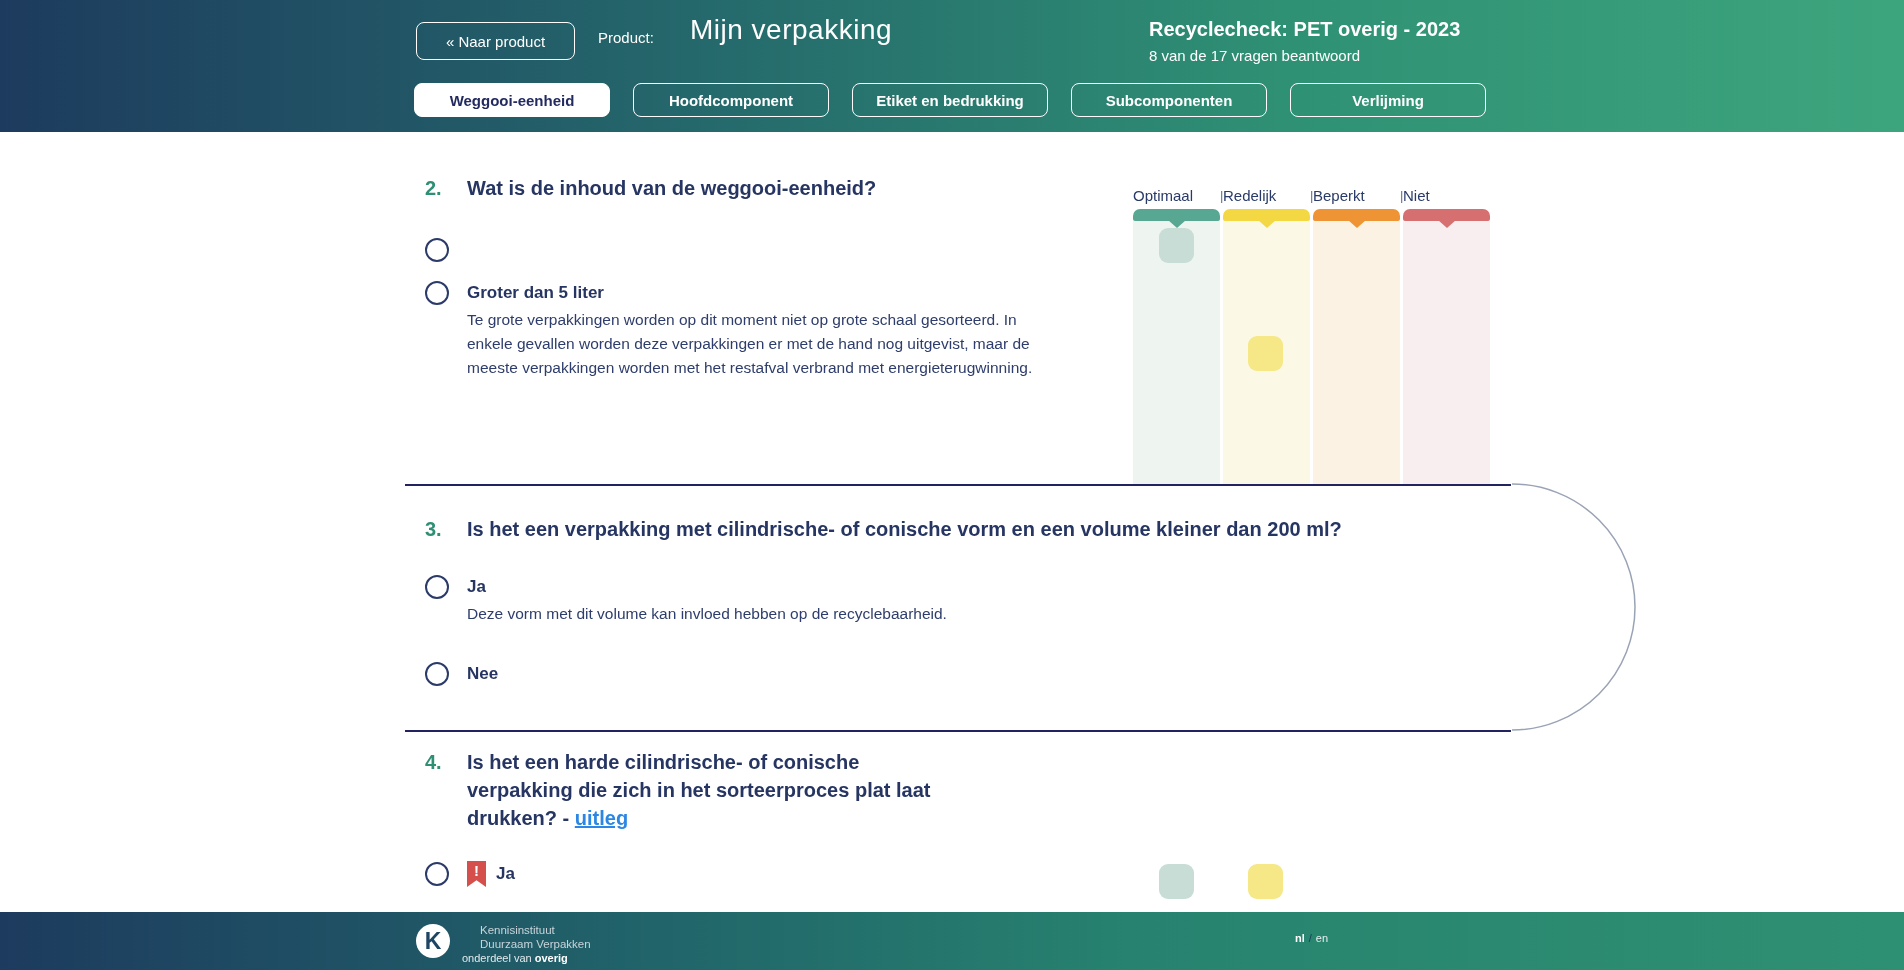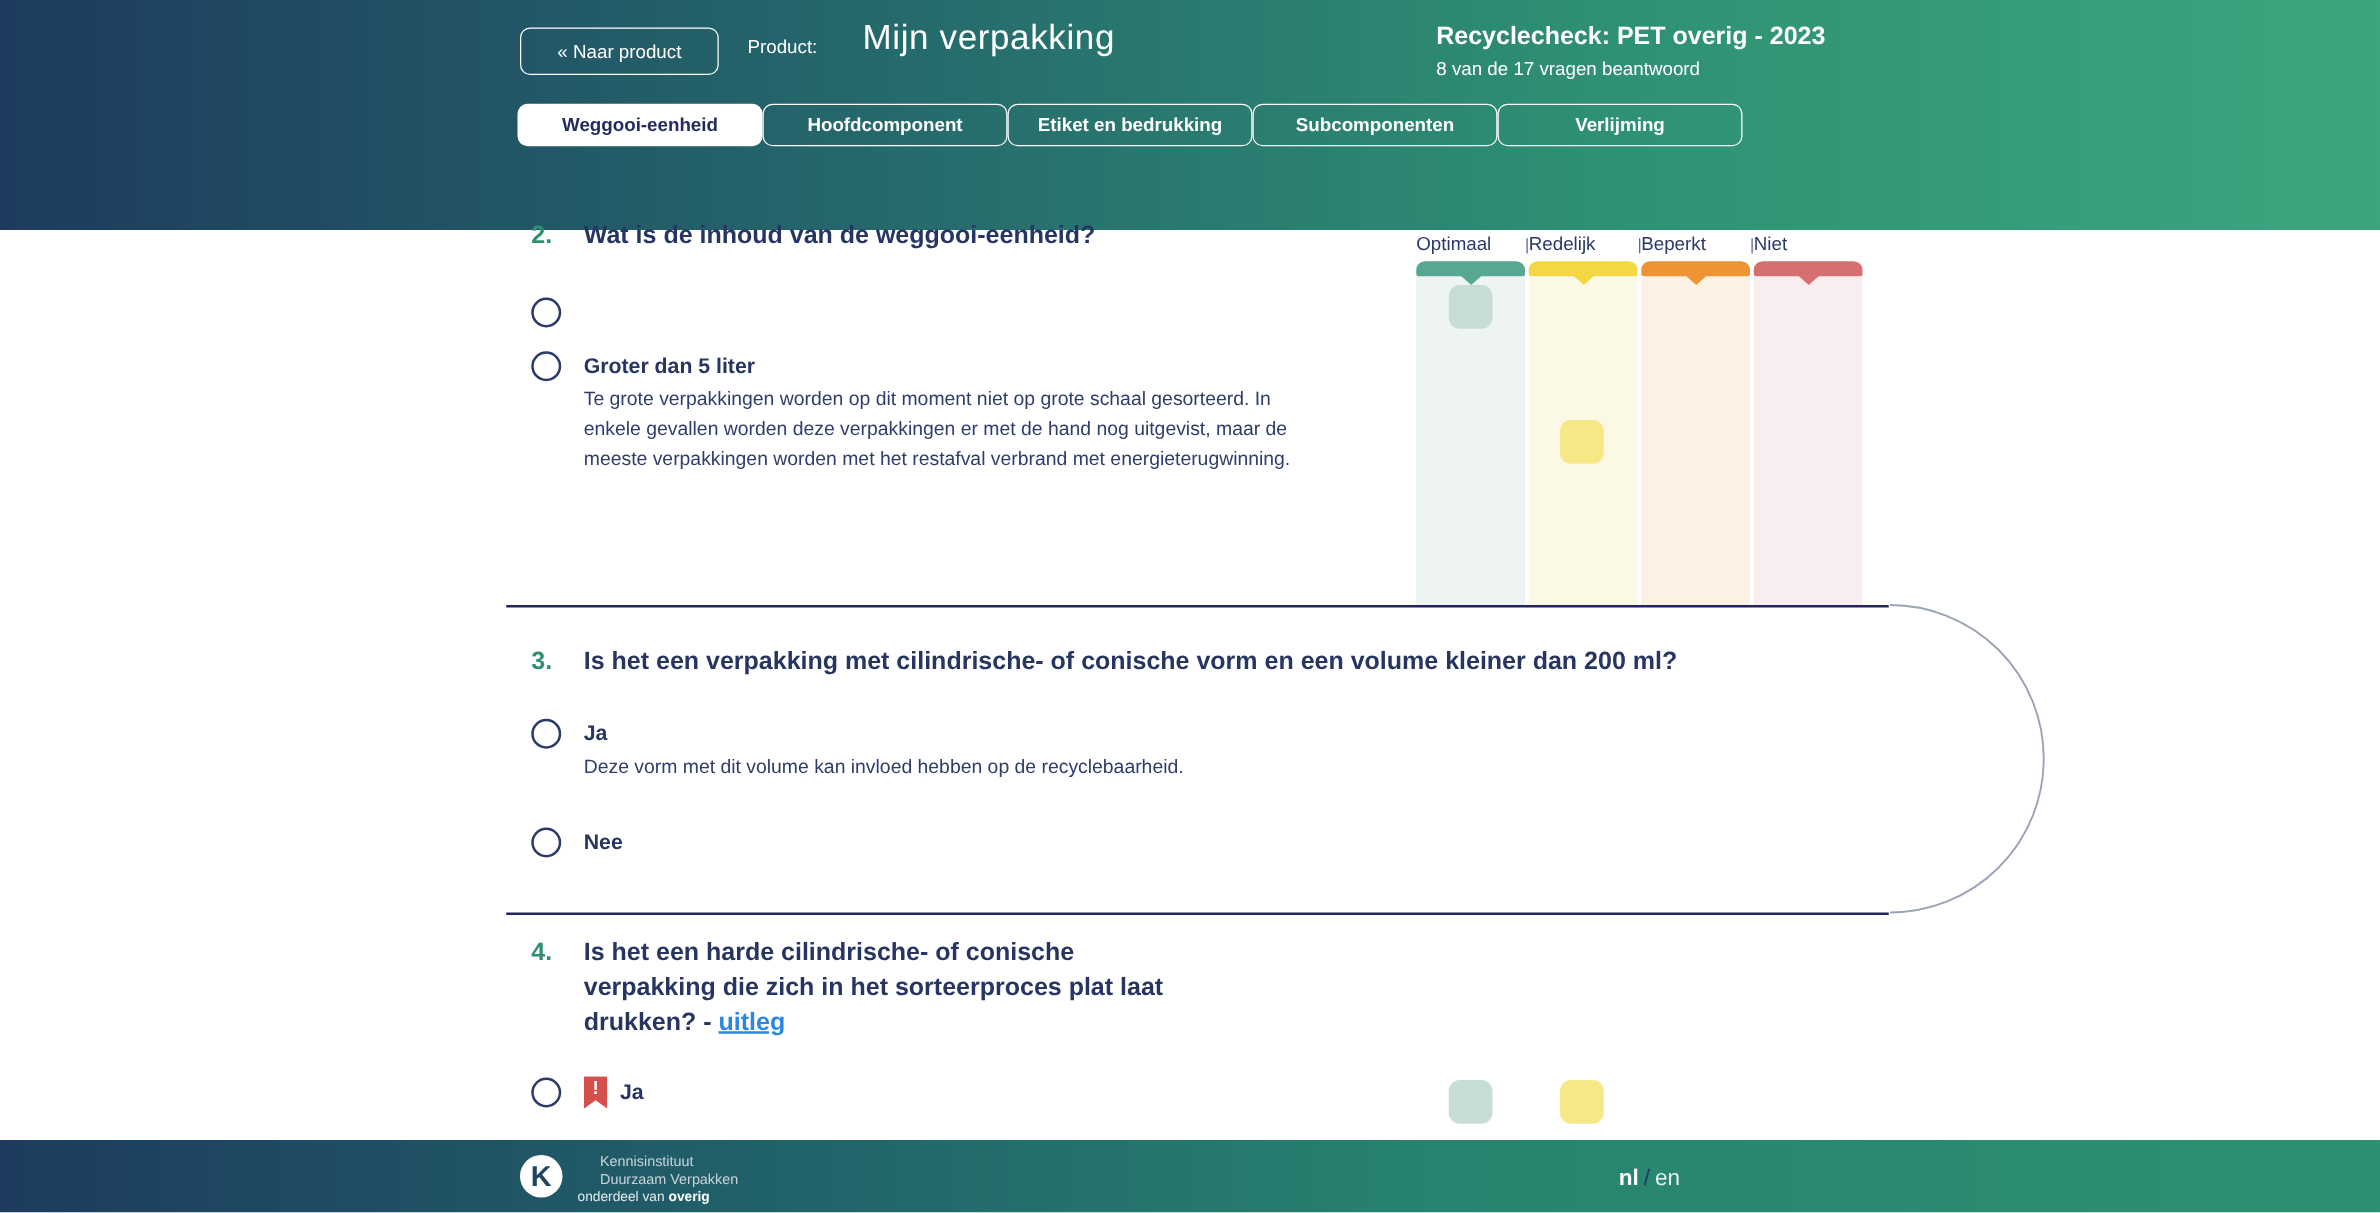--- a/index.html
+++ b/index.html
@@ -6,35 +6,35 @@
   html, body { width: 1904px; height: 970px; overflow: hidden; }
   body {
     font-family: "Liberation Sans", sans-serif;
     background: #ffffff;
     position: relative;
     color: #293a68;
   }
 
   
   .header {
-    position: absolute; left: 0; top: 0; width: 1904px; height: 184px;
+    position: absolute; left: 0; top: 0; width: 1904px; height: 132px;
     background: linear-gradient(90deg, #1d3b5e 0%, #256a6c 38%, #2f9174 68%, #3da57e 100%);
   }
   .back-btn {
     position: absolute; left: 416px; top: 22px; width: 159px; height: 38px;
     border: 1.5px solid #ffffff; border-radius: 8px; background: transparent;
     color: #ffffff; font-size: 15px; text-align: center; line-height: 35px;
     cursor: pointer; font-family: inherit;
   }
   .product-label { position: absolute; left: 598px; top: 29px; color: #ffffff; font-size: 15px; }
   .product-name  { position: absolute; left: 690px; top: 14px; color: #ffffff; font-size: 28px; font-weight: 400; letter-spacing: 0.5px; }
   .check-title   { position: absolute; left: 1149px; top: 18px; color: #ffffff; font-size: 20px; font-weight: 700; }
   .progress-text { position: absolute; left: 1149px; top: 47px; color: #ffffff; font-size: 15px; }
 
-  .tabs { position: absolute; left: 414px; top: 83px; display: flex; }
+  .tabs { position: absolute; left: 414px; top: 83px; display: flex; gap: 23px; }
   .tab {
     width: 196px; height: 34px; border-radius: 8px;
     border: 1.5px solid #ffffff; color: #ffffff;
     font-size: 15px; font-weight: 700; text-align: center; line-height: 31px;
     cursor: pointer; background: transparent; font-family: inherit;
   }
   .tab.active { background: #ffffff; color: #232a60; border-color: #ffffff; }
 
   
   .scale-top { position: absolute; left: 1133px; top: 185px; width: 358px; }
@@ -118,21 +118,21 @@
   }
   .logo-circle {
     position: absolute; left: 416px; top: 12px; width: 34px; height: 34px;
     background: #ffffff; border-radius: 50%; text-align: center;
     color: #1e4664; font-weight: 800; font-size: 23px; line-height: 34px;
     font-family: "Liberation Sans", sans-serif; cursor: pointer;
   }
   .org-lines { position: absolute; left: 480px; top: 11px; color: #c8d4da; font-size: 11.5px; line-height: 14px; }
   .org-sub   { position: absolute; left: 462px; top: 40px; color: #e2eaed; font-size: 11px; }
   .org-sub b { color: #ffffff; }
-  .lang { position: absolute; left: 1295px; top: 20px; font-size: 18px; color: #ffffff; text-align: right; }
+  .lang { position: absolute; left: 1295px; top: 20px; font-size: 11px; color: #ffffff; text-align: right; }
   .lang .nl { font-weight: 700; color: #ffffff; cursor: pointer; }
   .lang .sep { color: #1d3b5e; padding: 0 4px; }
   .lang .en { color: #e8eef0; cursor: pointer; }
 </style>
 </head>
 <body>
 
 <div class="header">
   <button class="back-btn">« Naar product</button>
   <div class="product-label">Product:</div>

